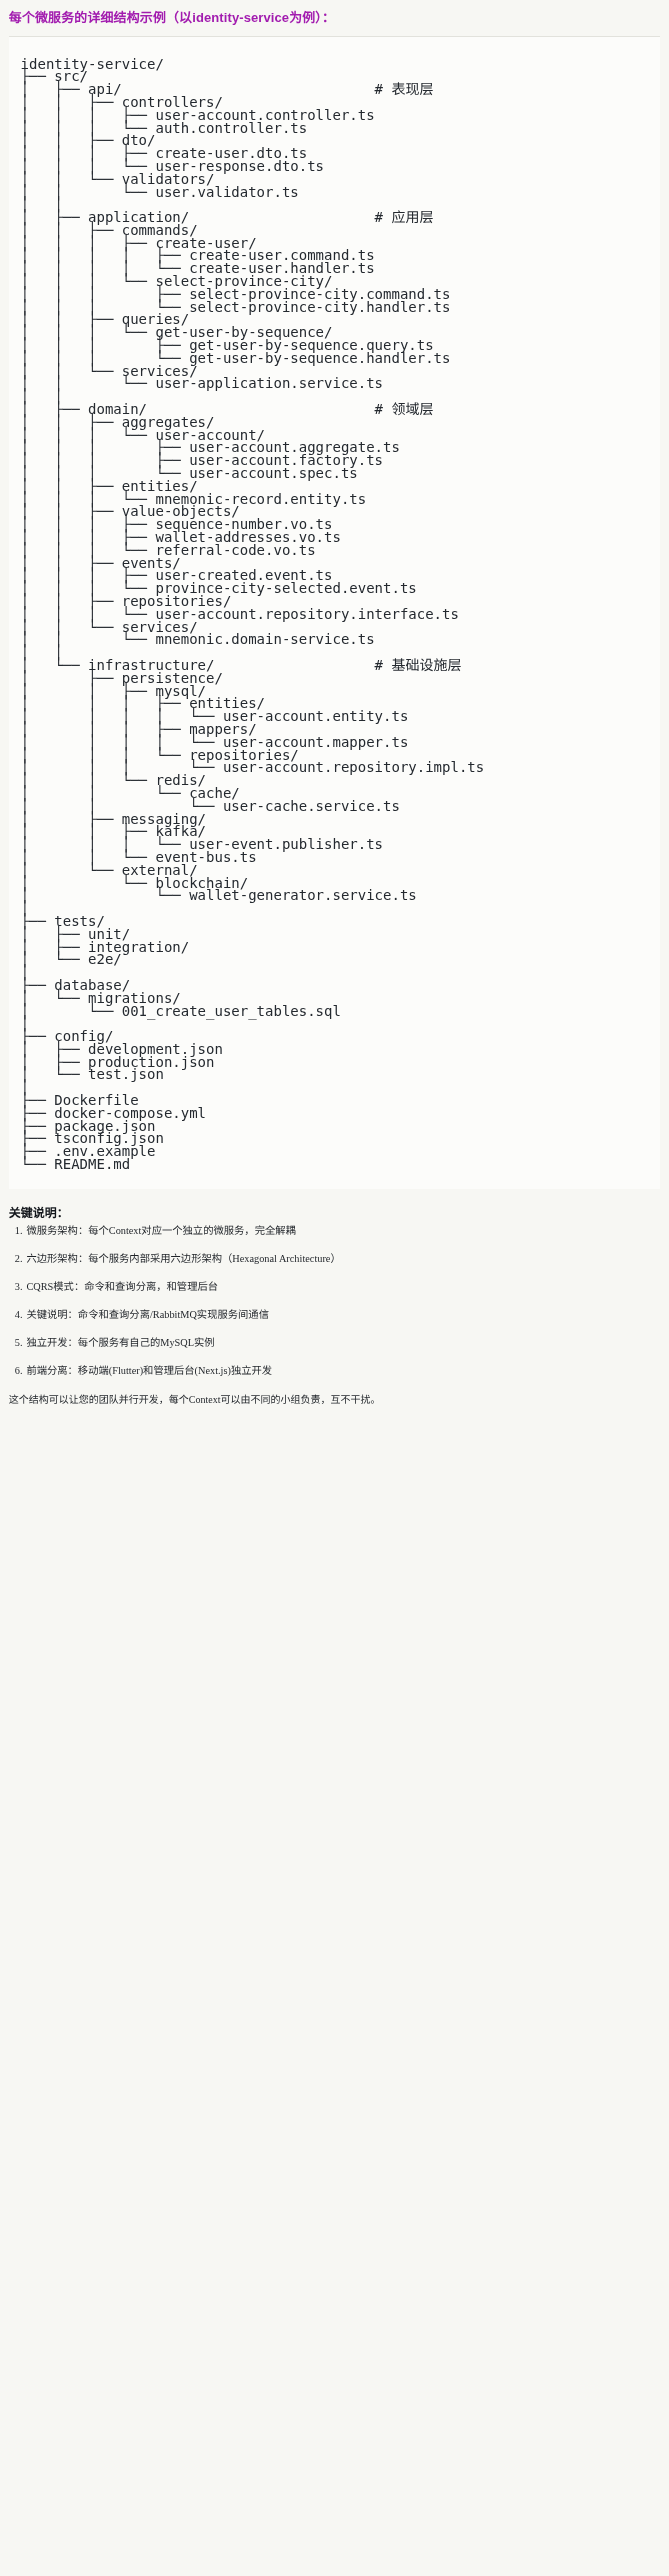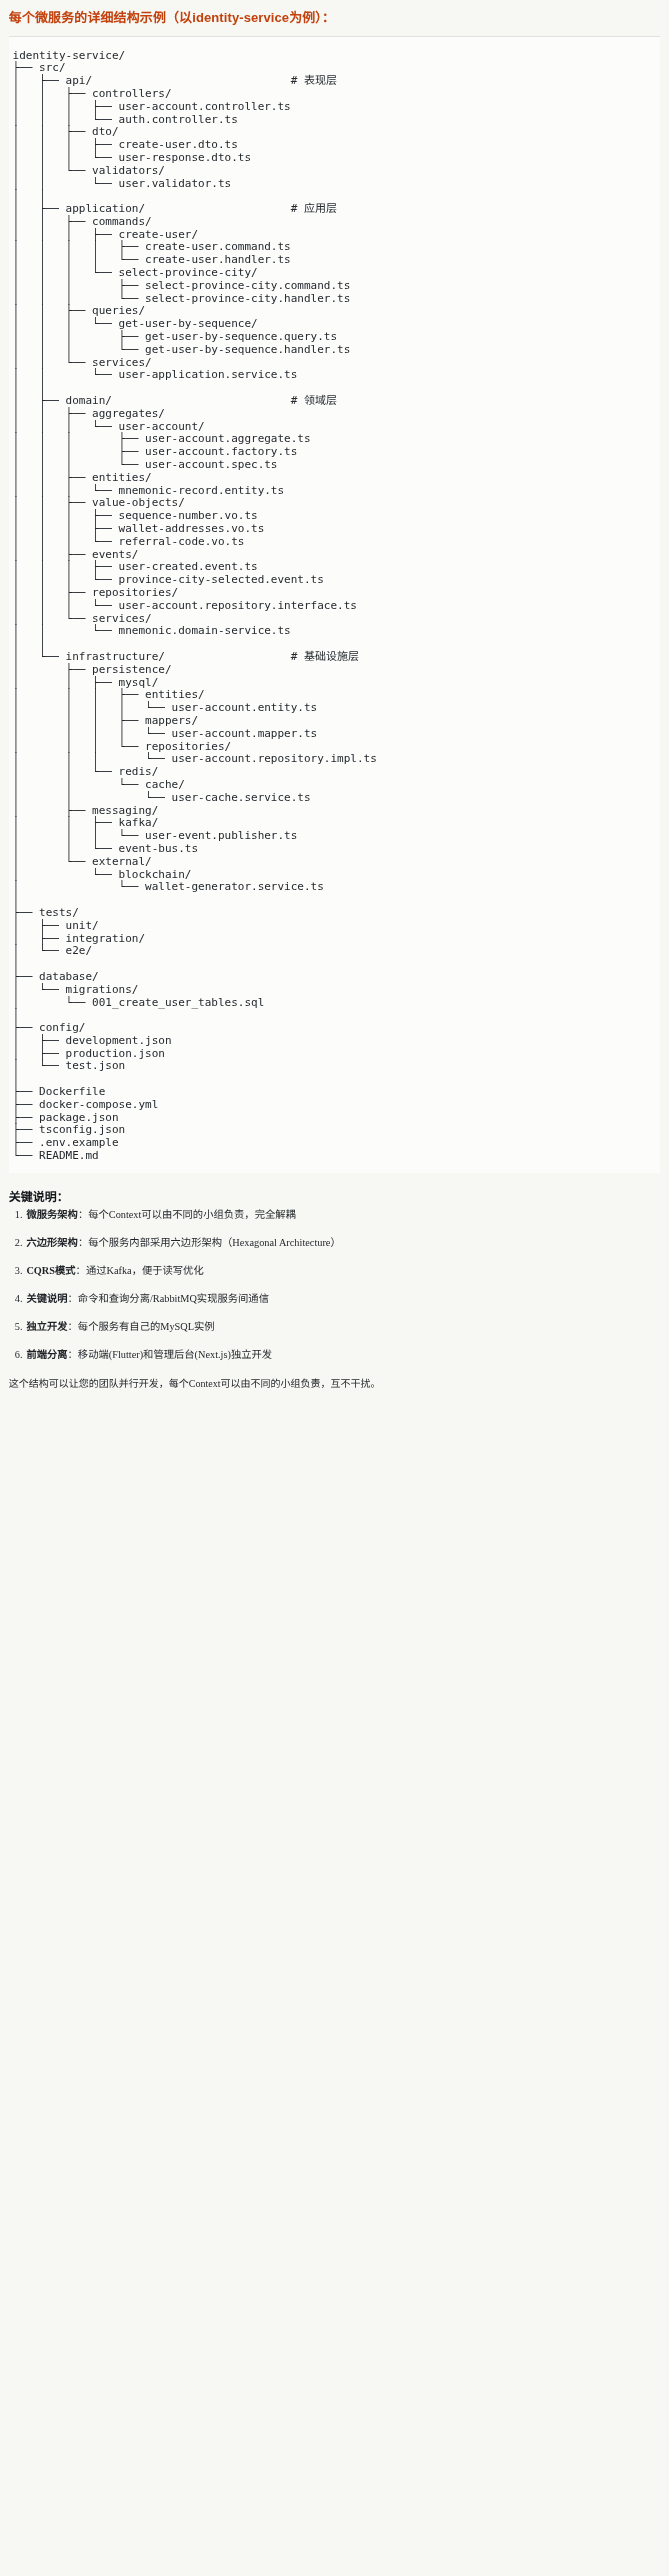--- a/index.html
+++ b/index.html
@@ -23,40 +23,40 @@
 
   
   .doc-title {
     font-family: "Liberation Sans", "DejaVu Sans", sans-serif;
     font-weight: bold;
     font-size: 13px;
     line-height: 1.45;
     letter-spacing: 0.1px;
     margin: 0;
     padding: 8.8px 0 8.8px 0;
-    color: #c2410c;
+    color: #a21caf;
   }
   .rule {
     height: 0.6px;
     background: #e2e2dc;
     border: 0;
     margin: 0 0 0 0;
   }
 
   
   .code-block {
     background: #fcfcfa;
     margin: 0;
     padding: 12.5px 0 10px 0;
   }
   pre.tree {
     font-family: "DejaVu Sans Mono", "Liberation Mono", monospace;
-    font-size: 11px;
+    font-size: 14px;
     line-height: 12.8px;
-    margin: 0;
+    margin: 8px;
     padding: 0 3.8px 0 3.8px;
     color: #24292f;
     white-space: pre;
     overflow: visible;
     letter-spacing: 0px;
     tab-size: 4;
   }
 
   
   .section-title {
@@ -71,21 +71,21 @@
     padding-left: 16.3px;
     font-size: 10.3px;
     line-height: 1.5;
   }
   ol.key-list > li {
     margin: 0 0 12.5px 0;
     padding-left: 1.3px;
   }
   ol.key-list > li:last-child { margin-bottom: 13px; }
   .k-term {
-    font-weight: bold;
+    font-weight: normal;
   }
   .k-desc { font-weight: normal; }
   .closing {
     font-size: 10px;
     line-height: 1.6;
     margin: 7.5px 0 0 0;
     color: #1f2328;
   }
 </style>
 </head>
@@ -184,27 +184,27 @@
 ├── package.json
 ├── tsconfig.json
 ├── .env.example
 └── README.md</pre>
   </div>
 
   <div class="section-title">关键说明：</div>
 
   <ol class="key-list">
     <li>
-      <span class="k-term">微服务架构</span><span class="k-desc">：每个Context可以由不同的小组负责，完全解耦</span>
+      <span class="k-term">微服务架构</span><span class="k-desc">：每个Context对应一个独立的微服务，完全解耦</span>
     </li>
     <li>
       <span class="k-term">六边形架构</span><span class="k-desc">：每个服务内部采用六边形架构（Hexagonal Architecture）</span>
     </li>
     <li>
-      <span class="k-term">CQRS模式</span><span class="k-desc">：通过Kafka，便于读写优化</span>
+      <span class="k-term">CQRS模式</span><span class="k-desc">：命令和查询分离，和管理后台</span>
     </li>
     <li>
       <span class="k-term">关键说明</span><span class="k-desc">：命令和查询分离/RabbitMQ实现服务间通信</span>
     </li>
     <li>
       <span class="k-term">独立开发</span><span class="k-desc">：每个服务有自己的MySQL实例</span>
     </li>
     <li>
       <span class="k-term">前端分离</span><span class="k-desc">：移动端(Flutter)和管理后台(Next.js)独立开发</span>
     </li>

